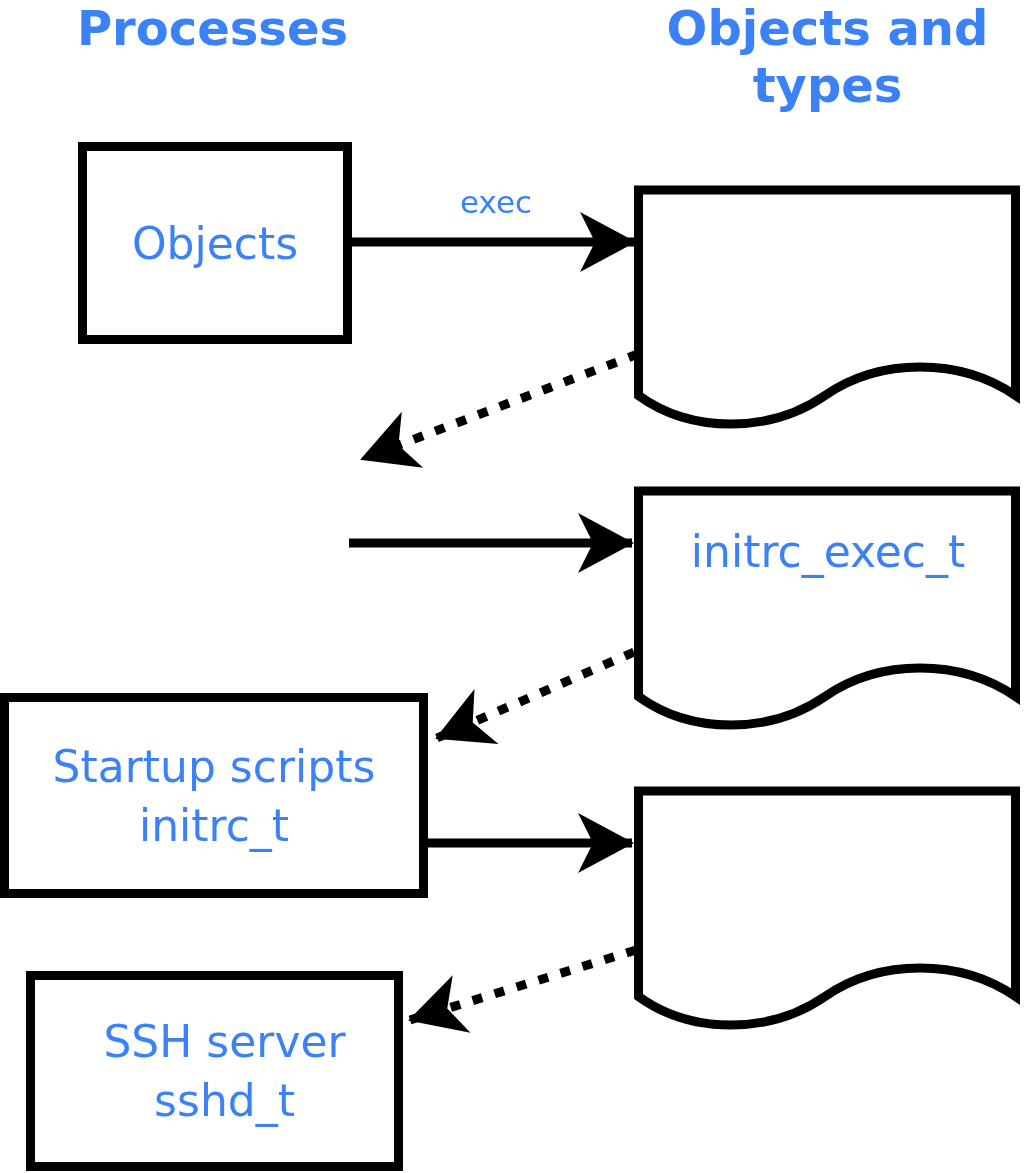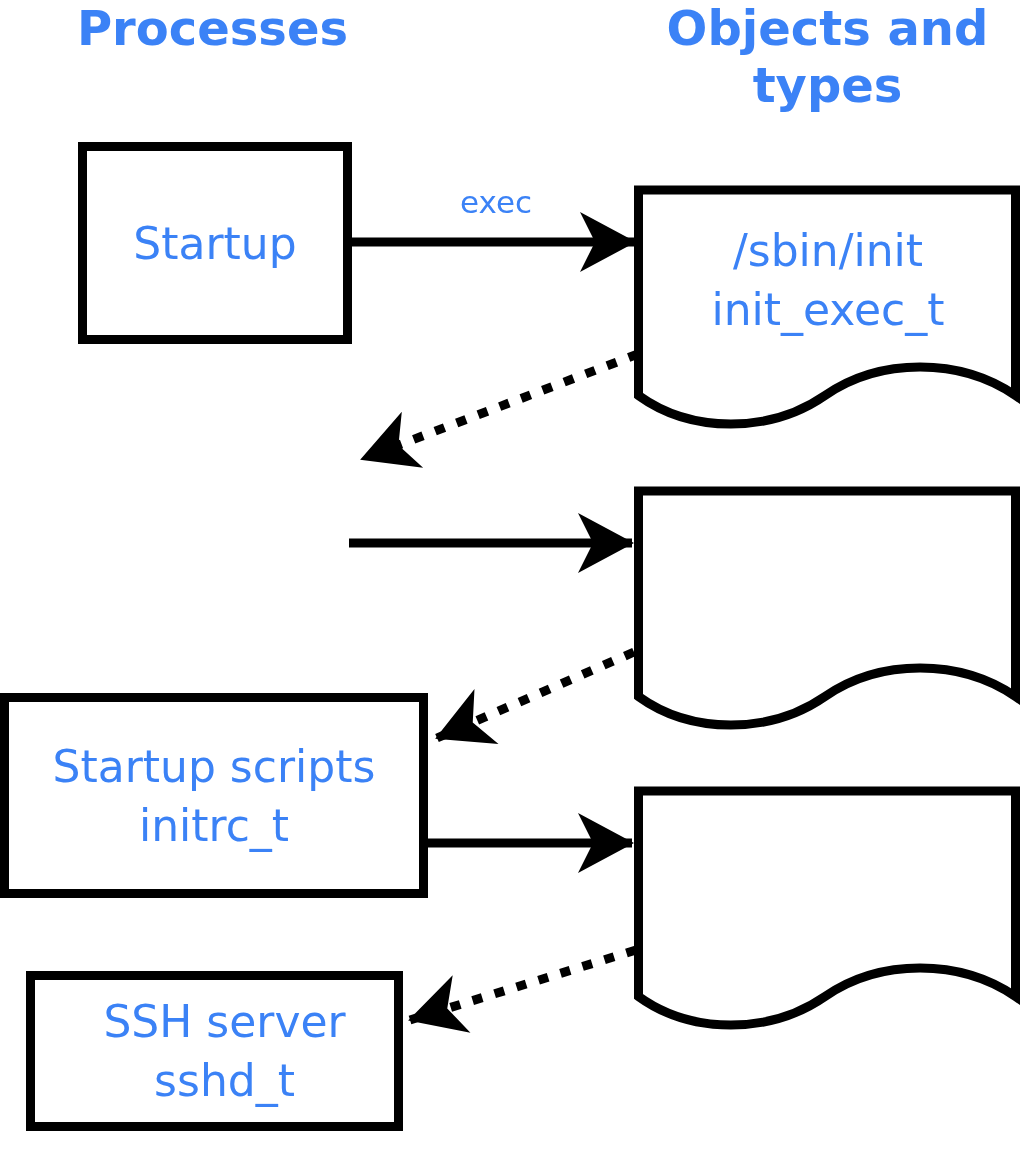--- a/index.html
+++ b/index.html
@@ -82,31 +82,28 @@
     <span class="hline">Processes</span>
   </div>
   <div class="heading" style="left:615px; top:4; width:425px;">
     <span class="hline">Objects and</span>
     <span class="hline">types</span>
   </div>
 
   <div class="arrowlabel" style="left:396px; top:180px; width:200px;">exec</div>
 
   <div class="pbox" style="left:78px; top:142px; width:274px; height:202px;">
-    <div>Startup</div>
+    <div>Objects</div>
   </div>
   <div class="pbox" style="left:0px; top:693px; width:428px; height:205px;">
     <div>Startup scripts</div>
     <div>initrc_t</div>
   </div>
-  <div class="pbox" style="left:26px; top:971px; width:377px; height:160px;padding-left:20px;">
+  <div class="pbox" style="left:26px; top:971px; width:377px; height:200px;padding-left:20px;">
     <div>SSH server</div>
     <div>sshd_t</div>
   </div>
 
-  <div class="doclabel" style="left:640px; top:221px; width:376px;">
-    <span class="dline">/sbin/init</span>
-    <span class="dline">init_exec_t</span>
-  </div>
   <div class="doclabel" style="left:640px; top:522px; width:376px;">
+    <span class="dline">initrc_exec_t</span>
   </div>
 
 </div>
 
 </body></html>

